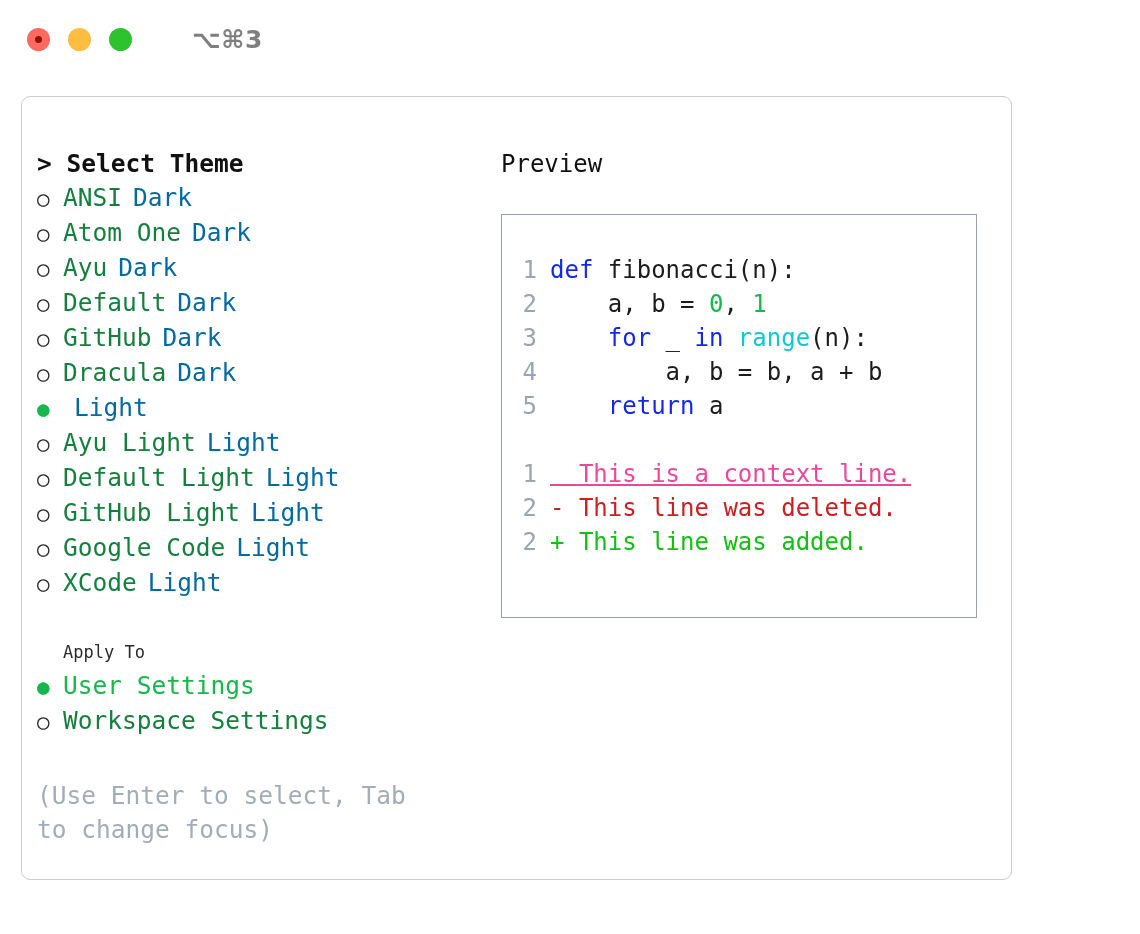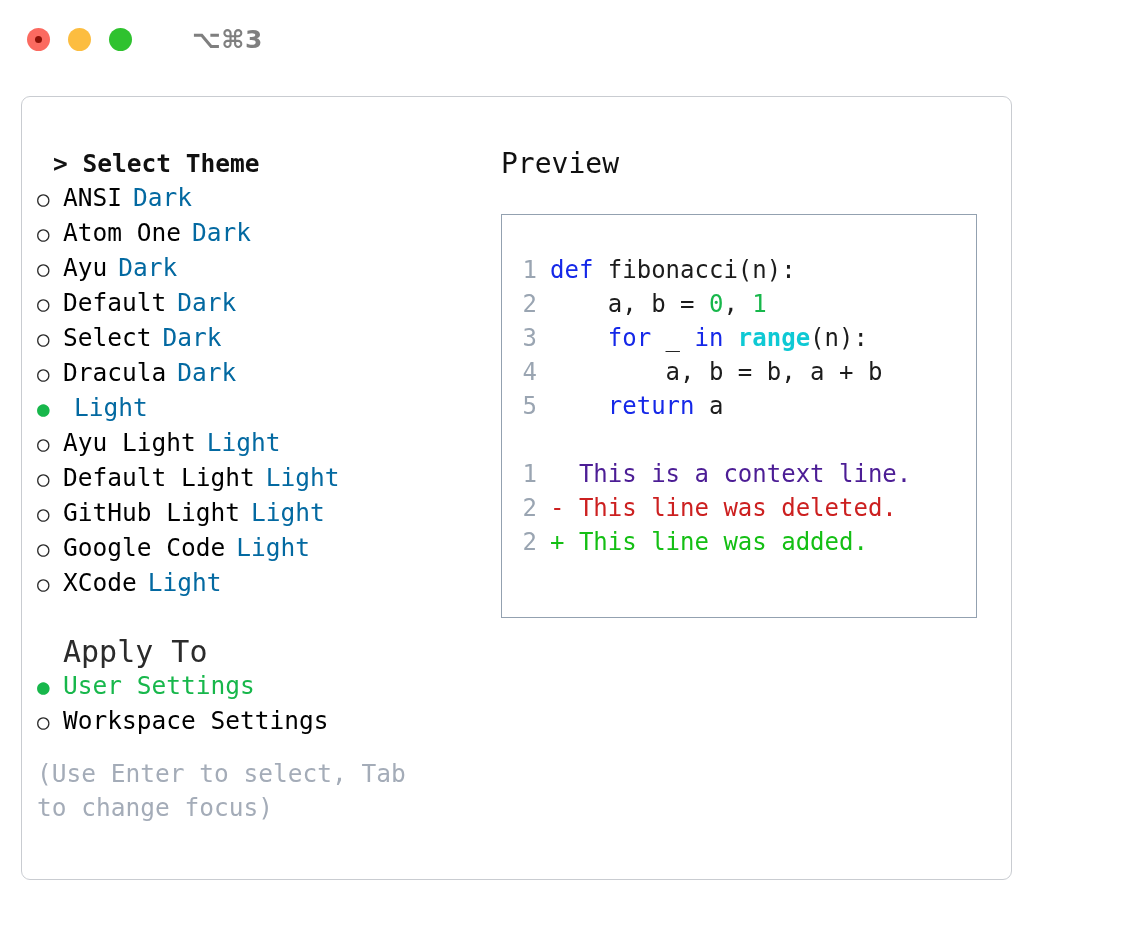--- a/index.html
+++ b/index.html
@@ -94,71 +94,70 @@
     top: 50px;
     width: 430px;
   }
   .list-title {
     font-size: 24.5px;
     font-weight: bold;
     color: #111111;
     line-height: 34px;
     white-space: pre;
     letter-spacing: 0px;
-    margin-left: 16px;
   }
   .row {
     display: flex;
     align-items: baseline;
     font-size: 24.5px;
     line-height: 34px;
     white-space: pre;
     color: #2b2b2b;
     letter-spacing: 0px;
   }
   .bullet {
     display: inline-block;
     width: 26px;
     flex: 0 0 26px;
     color: #2b2b2b;
     font-size: 21px;
   }
   .bullet.sel { color: #17b74b; }
   .row.selected .label { color: #17b74b; }
-  .label { color: #000000; }
+  .label { color: #15803d; }
   .kind {
     color: #0369a1;
     padding-left: 11px;
   }
   .group-header {
-    font-size: 30px;
+    font-size: 17px;
     line-height: 34px;
     color: #2b2b2b;
     white-space: pre;
     padding-left: 26px;
   }
   .spacer-lg { height: 34px; }
   .hint {
-    margin-top: 18px;
+    margin-top: 40px;
     font-size: 24.5px;
     line-height: 34px;
     color: #a4acb8;
     width: 412px;
     word-spacing: 0px;
   }
 
   
   .right-col {
     position: absolute;
     left: 479px;
     top: 50px;
     width: 490px;
   }
   .preview-title {
-    font-size: 28px;
+    font-size: 24px;
     line-height: 34px;
     color: #111111;
     white-space: pre;
   }
   .preview-box {
     margin-top: 33px;
     width: 476px;
     height: 404px;
     border: 1.8px solid #93a1b0;
     box-sizing: border-box;
@@ -181,23 +180,23 @@
   .lnum {
     flex: 0 0 48px;
     text-align: right;
     color: #9aa5b2;
     padding-right: 13px;
     box-sizing: border-box;
   }
   .ctext { color: #1c1c1c; margin-top: 33px; }
   .blank-line { height: 34px; }
   .kw   { color: #1528e8; }
-  .fn   { color: #0ec9d4; font-weight: bold; }
+  .fn   { color: #0ec9d4; }
   .num  { color: #17b74b; }
-  .ctx  { color: #4c1d95; }
+  .ctx  { color: #ec4899; text-decoration: underline; }
   .del  { color: #cc2020; }
   .add  { color: #14bf14; }
 </style>
 </head>
 <body>
 
 <div class="page">
 
   <div class="titlebar">
     <div class="lights">
@@ -211,21 +210,21 @@
   <div class="panel">
     <div class="columns">
 
       <div class="left-col">
         <div class="list-title">&gt; Select Theme</div>
         <div id="theme-list">
             <div class="row"><span class="bullet">○</span><span class="label">ANSI</span><span class="kind">Dark</span></div>
             <div class="row"><span class="bullet">○</span><span class="label">Atom One</span><span class="kind">Dark</span></div>
             <div class="row"><span class="bullet">○</span><span class="label">Ayu</span><span class="kind">Dark</span></div>
             <div class="row"><span class="bullet">○</span><span class="label">Default</span><span class="kind">Dark</span></div>
-            <div class="row"><span class="bullet">○</span><span class="label">Select</span><span class="kind">Dark</span></div>
+            <div class="row"><span class="bullet">○</span><span class="label">GitHub</span><span class="kind">Dark</span></div>
             <div class="row"><span class="bullet">○</span><span class="label">Dracula</span><span class="kind">Dark</span></div>
             <div class="row selected"><span class="bullet sel">●</span><span class="kind">Light</span></div>
             <div class="row"><span class="bullet">○</span><span class="label">Ayu Light</span><span class="kind">Light</span></div>
             <div class="row"><span class="bullet">○</span><span class="label">Default Light</span><span class="kind">Light</span></div>
             <div class="row"><span class="bullet">○</span><span class="label">GitHub Light</span><span class="kind">Light</span></div>
             <div class="row"><span class="bullet">○</span><span class="label">Google Code</span><span class="kind">Light</span></div>
             <div class="row"><span class="bullet">○</span><span class="label">XCode</span><span class="kind">Light</span></div>
           </div>
 
         <div class="spacer-lg"></div>

